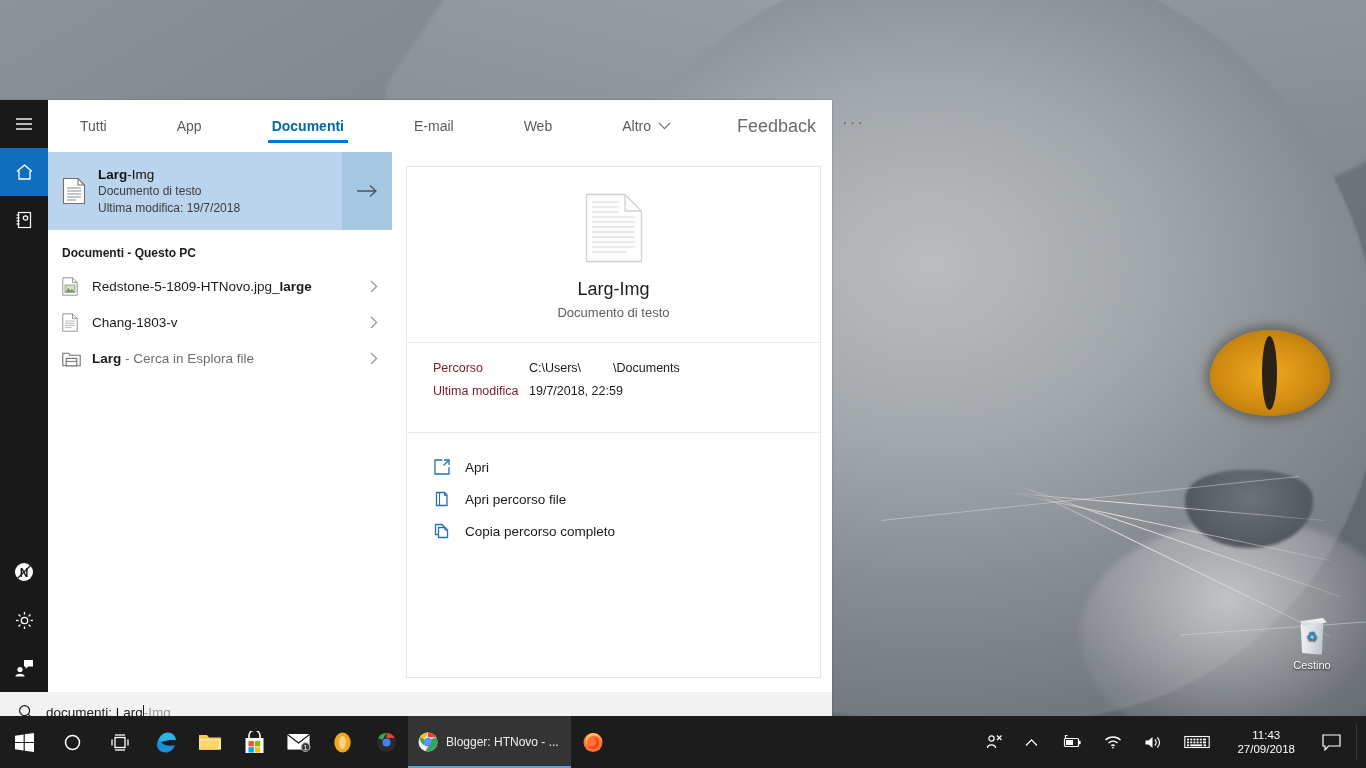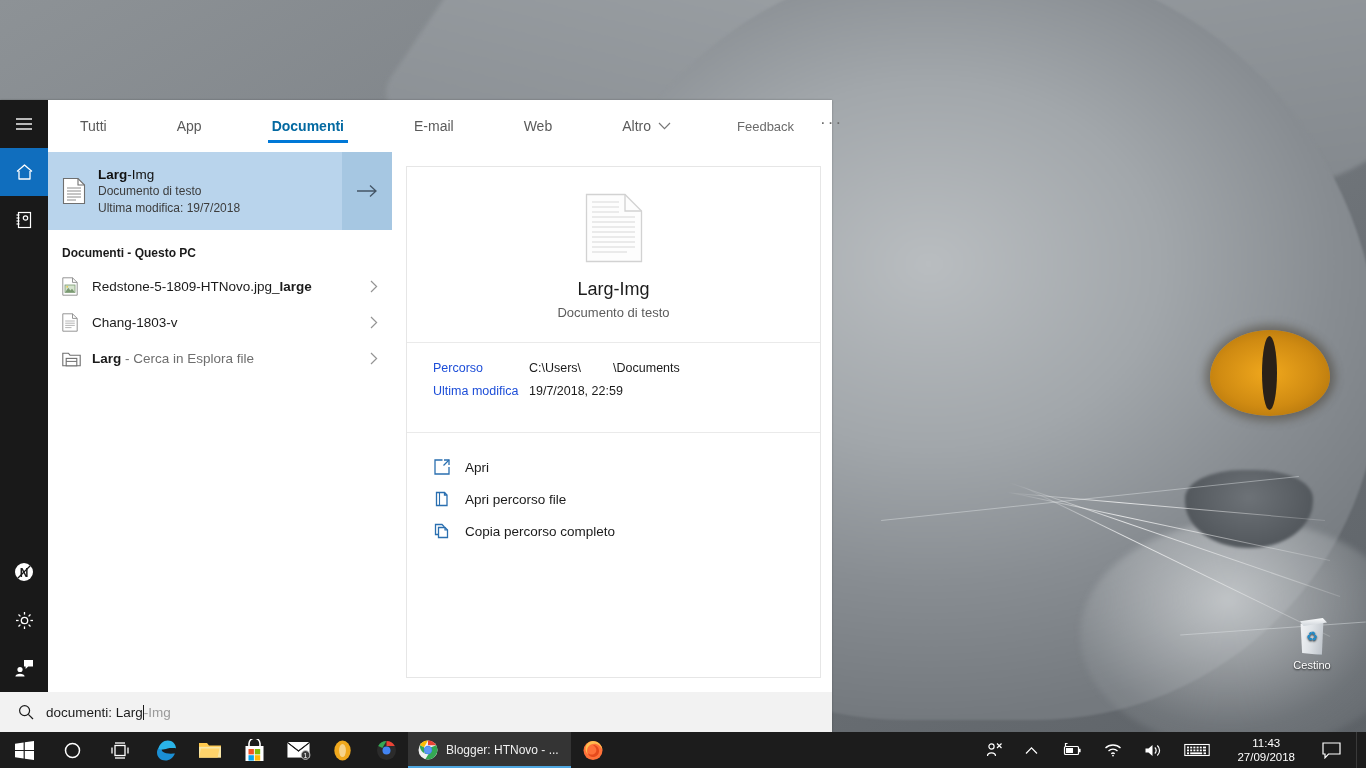--- a/index.html
+++ b/index.html
@@ -159,21 +159,21 @@
     white-space: nowrap;
   }
   .tab.selected { color: #0369a1; font-weight: bold; }
   .tab.selected::after {
     content: ""; position: absolute;
     left: 10px; right: 10px; bottom: 9px;
     height: 3px; background: #0078d7;
   }
   .tab .chev { margin-left: 7px; font-size: 10px; color: #767676; }
   #tab-right { margin-left: auto; display: flex; align-items: center; gap: 6px; }
-  #feedback-link { font-size: 13px; color: #6b6b6b; padding: 0 10px; }
+  #feedback-link { font-size: 18px; color: #6b6b6b; padding: 0 10px; }
   #more-dots { font-size: 17px; color: #6b6b6b; padding: 0 10px 7px; letter-spacing: 2px; }
 
   
   #results-area { flex: 1; display: flex; min-height: 0; background: #fff; position: relative; }
 
   
   #watermark {
     position: absolute; left: 332px; top: 80px;
     width: 230px; height: 200px;
     pointer-events: none;
@@ -254,21 +254,21 @@
     border-bottom: 1px solid #eaeaea;
   }
   #preview-hero .hero-name { font-size: 18px; color: #1b1b1b; margin-top: 16px; }
   #preview-hero .hero-kind { font-size: 13px; color: #5c5c5c; margin-top: 5px; }
   #preview-meta {
     padding: 18px 26px 18px;
     border-bottom: 1px solid #eaeaea;
   }
   .meta-row { display: flex; font-size: 12.5px; margin-bottom: 9px; }
   .meta-row:last-child { margin-bottom: 16px; }
-  .meta-key { width: 96px; flex: none; color: #1d4ed8; }
+  .meta-key { width: 96px; flex: none; color: #7f1d1d; }
   .meta-val { color: #1b1b1b; }
   .path-gap { display: inline-block; width: 32px; }
   #preview-actions { padding: 18px 0 0 26px; }
   .action-row {
     display: flex; align-items: center; gap: 14px;
     height: 32px; font-size: 13.5px; color: #1b1b1b;
   }
   .action-icon { width: 18px; height: 18px; flex: none; color: #2a6fb0; }
 
   
@@ -282,21 +282,21 @@
   #search-text { font-size: 13.5px; color: #1b1b1b; display: flex; align-items: center; }
   #search-caret {
     display: inline-block; width: 1px; height: 15px;
     background: #1b1b1b; margin: 0 0px;
   }
   #search-suggest { color: #9a9a9a; }
 
   
   #taskbar {
     position: absolute; left: 0; bottom: 0;
-    width: 1366px; height: 36px;
+    width: 1366px; height: 52px;
     background: #1c1c1c;
     display: flex; align-items: stretch;
     color: #fff;
   }
   .tb-btn {
     width: 48px; display: flex; align-items: center; justify-content: center;
     position: relative;
   }
   .tb-app {
     width: 44px; display: flex; align-items: center; justify-content: center;

